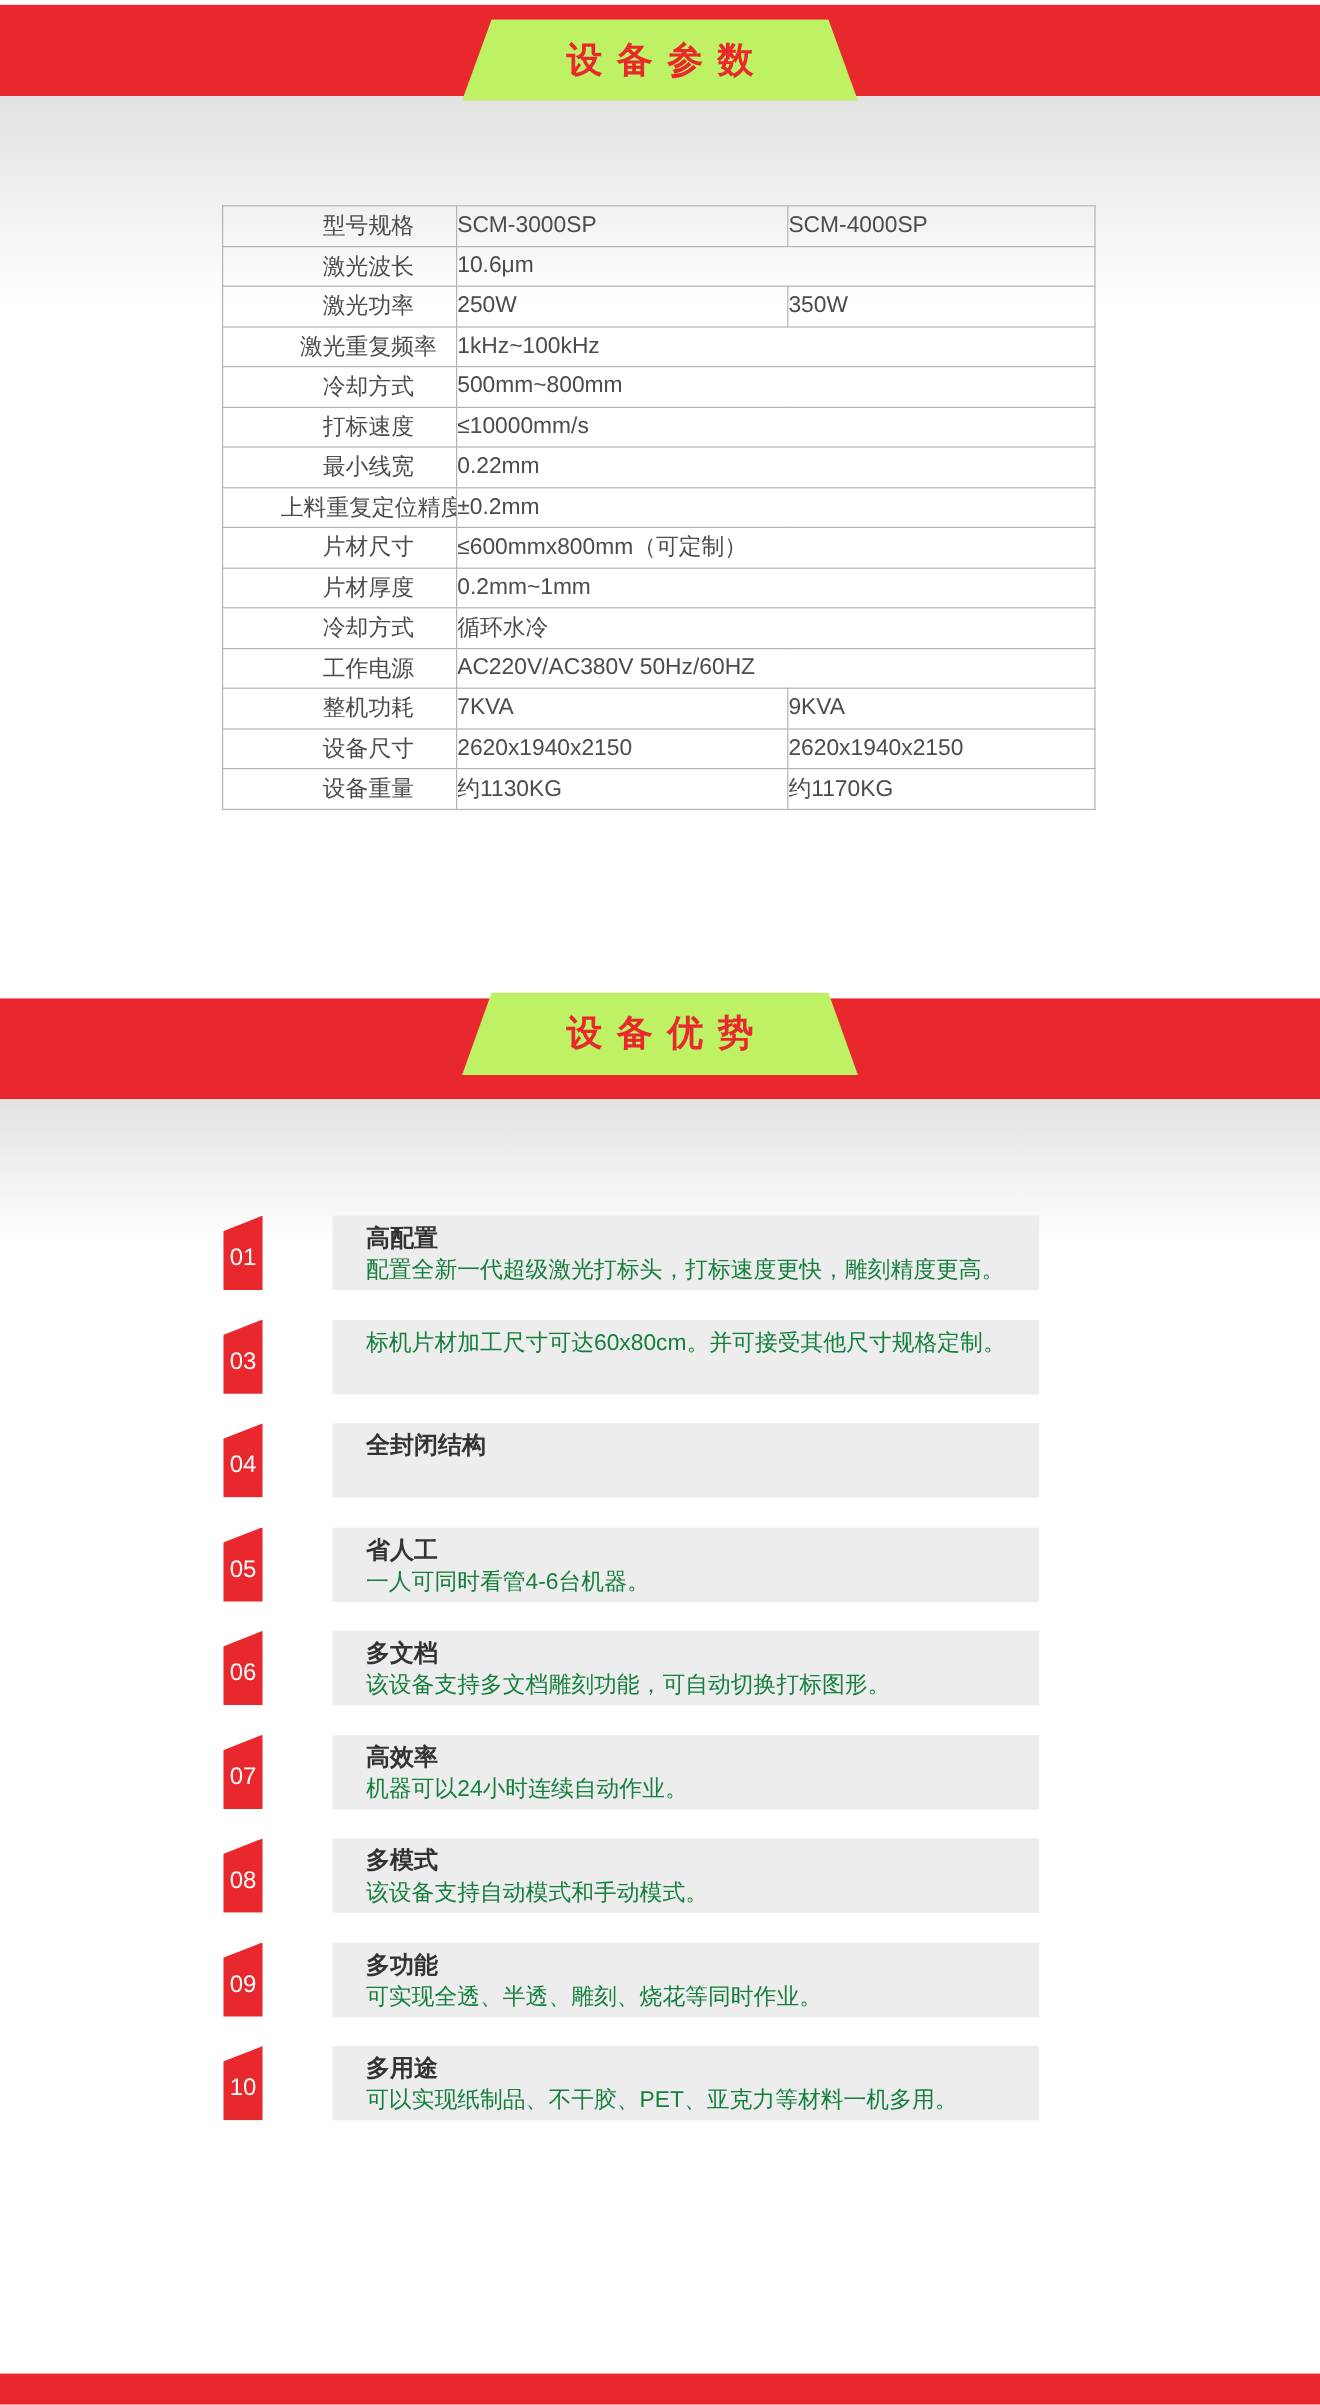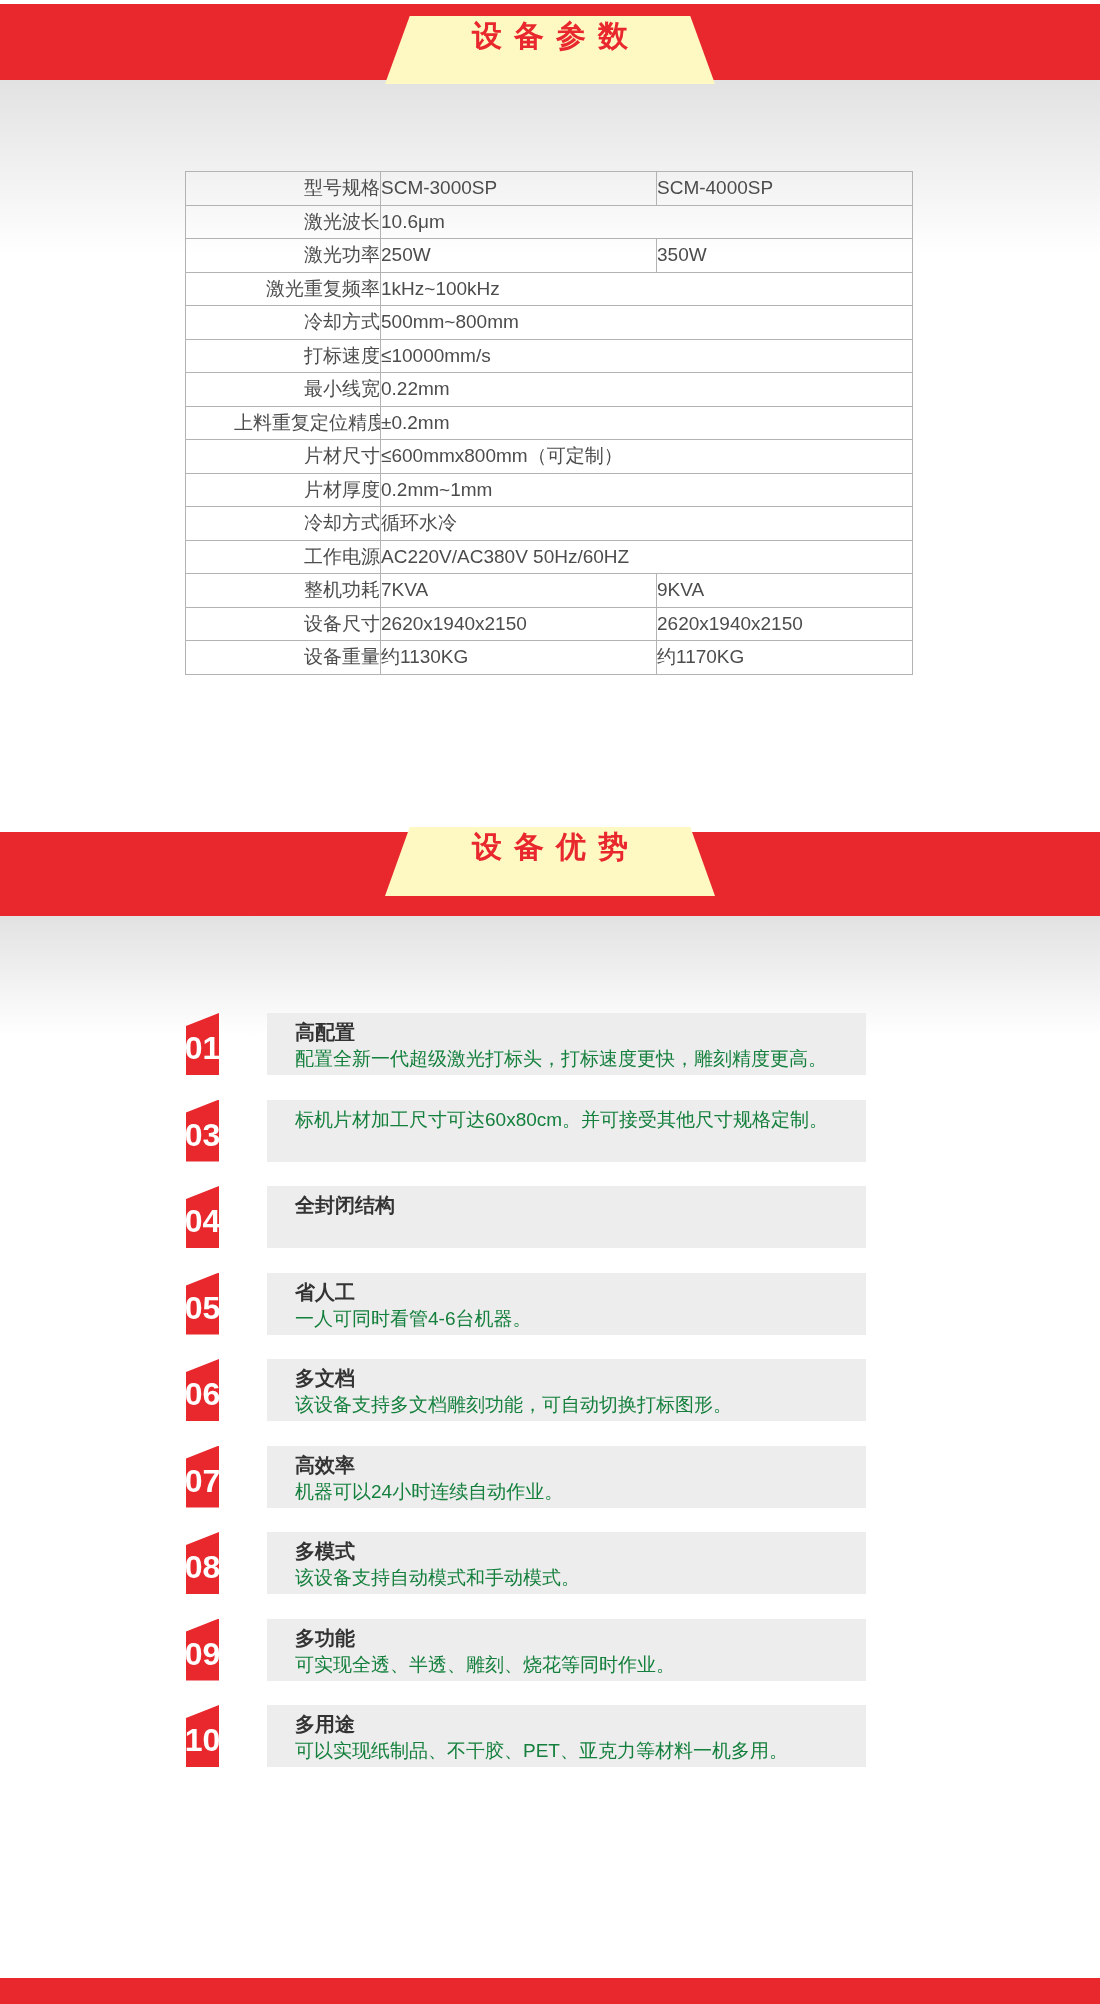--- a/index.html
+++ b/index.html
@@ -10,23 +10,23 @@
     background:#ffffff;
     font-family:"Liberation Sans","DejaVu Sans",sans-serif;
     overflow:hidden;
   }
   
   .banner{position:absolute;left:0;width:1100px;}
   .banner .bar{position:absolute;left:0;width:1100px;background:#e8282c;}
   .banner .fade{position:absolute;left:0;width:1100px;background:linear-gradient(to bottom,#e2e2e2,#ffffff);}
   .banner .trapezoid{
     position:absolute;left:385px;width:330px;
-    background:#fef9c3;
+    background:#bef264;
     clip-path:polygon(7.5% 0,92.5% 0,100% 100%,0 100%);
-    display:flex;justify-content:center;
+    display:flex;align-items:center;justify-content:center;
     filter:drop-shadow(0 3px 3px rgba(0,0,0,0.28));
     font-family:Liberation Serif, serif;
   }
   .banner .trapezoid span{
     color:#e8282c;font-size:30px;font-weight:bold;
     letter-spacing:12px;text-indent:12px;white-space:nowrap;
   }
   #banner1 .bar{top:4px;height:76px;}
   #banner1 .fade{top:80px;height:175px;}
   #banner1 .trapezoid{top:16px;height:68px;}
@@ -39,30 +39,30 @@
     border-collapse:collapse;table-layout:fixed;
     width:727px;
   }
   .spec-table td{
     border:1px solid #b3b3b3;
     height:32.5px;
     font-size:19px;color:#4c4c4c;
     text-align:left;vertical-align:middle;
     padding:0;overflow:hidden;white-space:nowrap;
   }
-  .spec-table td.lbl{text-align:right;padding-left:48px;}
+  .spec-table td.lbl{text-align:center;padding-left:48px;}
   
   .adv-list{position:absolute;left:186px;top:1013px;width:680px;}
   .adv-item{display:flex;align-items:stretch;height:62px;margin-bottom:24.5px;}
   .adv-badge{
-    width:33px;height:62px;flex:0 0 33px;margin-right:6px;
+    width:33px;height:62px;flex:0 0 33px;margin-right:16px;
     background:#e8282c;
     clip-path:polygon(0 21%,100% 0,100% 100%,0 100%);
     display:flex;align-items:center;justify-content:center;
-    color:#ffffff;font-size:32px;font-weight:bold;
+    color:#ffffff;font-size:20px;font-weight:normal;
     padding-top:9px;box-sizing:border-box;
   }
   .adv-box{
     flex:1;background:#ededed;
     padding:6px 10px 0 28px;box-sizing:border-box;margin-left:42px;
   }
   .adv-title{font-size:20px;font-weight:bold;color:#333333;line-height:26px;white-space:nowrap;}
   .adv-desc{font-size:19px;color:#15803d;line-height:27px;white-space:nowrap;}
   
   .footer-bar{position:absolute;left:0;top:1978px;width:1100px;height:26px;background:#e8282c;}

